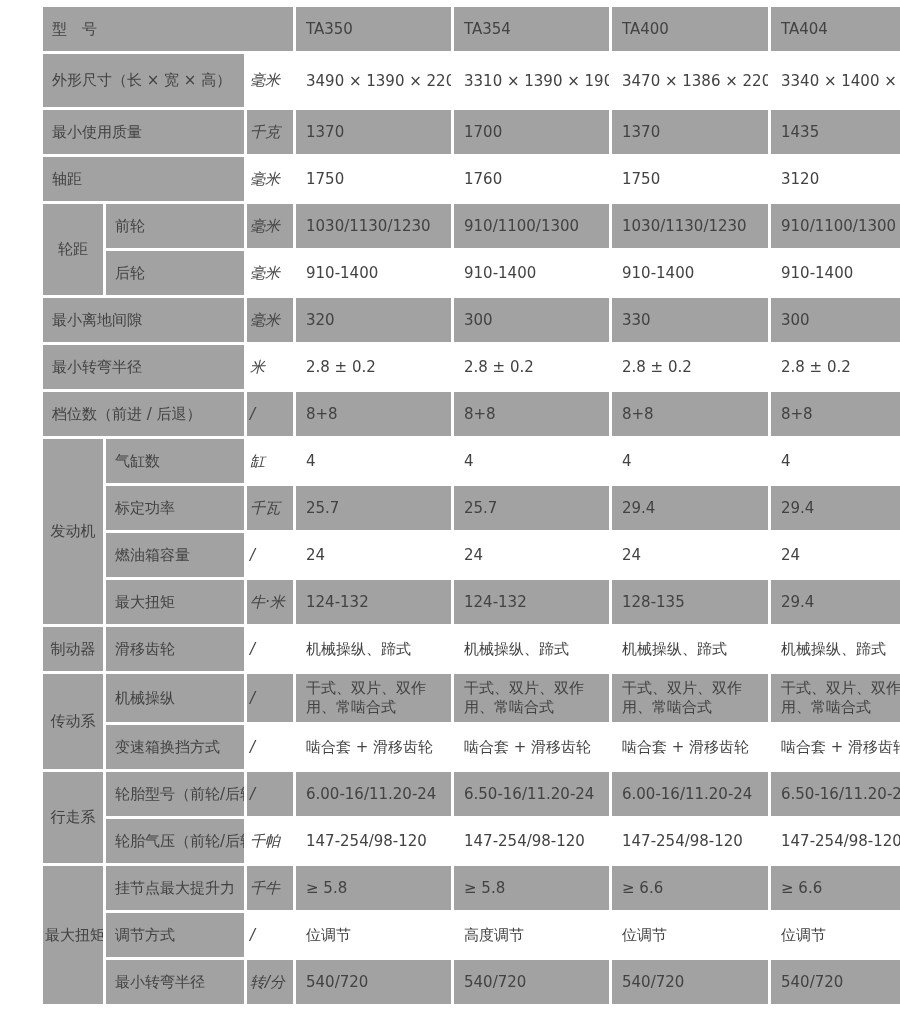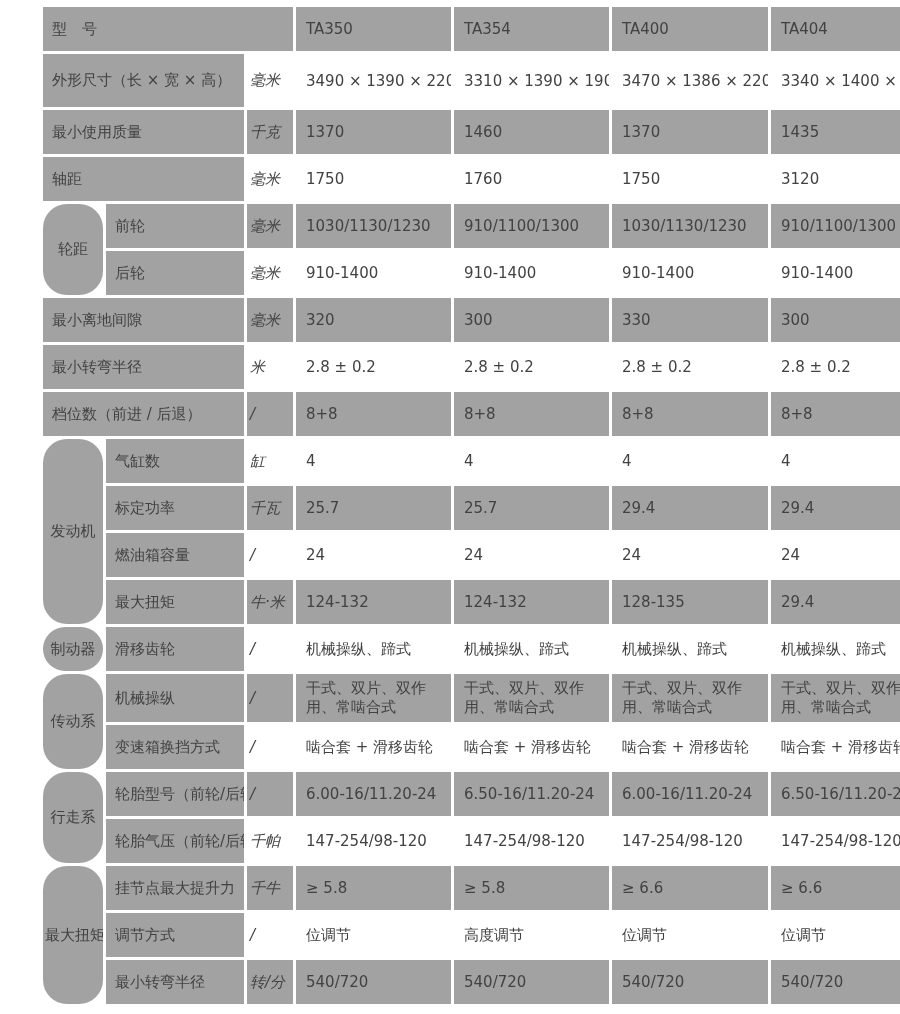--- a/index.html
+++ b/index.html
@@ -28,21 +28,21 @@
     vertical-align: middle;
     overflow: hidden;
     white-space: nowrap;
     padding: 0;
   }
   td.g { background: #a2a2a2; }
   tr { height: 44px; }
   tr.tall { height: 53px; }
   tr.mid  { height: 48px; }
   td.label { padding-left: 9px; }
-  td.group { text-align: center; padding: 0 2px; border-radius: 24px; }
+  td.group { text-align: center; padding: 0 2px; }
   td.unit  { padding-left: 3px; font-style: italic; }
   td.val   { padding-left: 10px; }
   td.wrap  { white-space: normal; line-height: 1.3; margin-top: 16px; }
 </style>
 </head>
 <body>
 
 <div class="page">
 <table class="spec">
   <colgroup>
@@ -70,21 +70,21 @@
     <td class="val">3490 × 1390 × 2200</td>
     <td class="val">3310 × 1390 × 1900</td>
     <td class="val">3470 × 1386 × 2200</td>
     <td class="val">3340 × 1400 × 2200</td>
   </tr>
 
   <tr>
     <td class="g label" colspan="2">最小使用质量</td>
     <td class="g unit">千克</td>
     <td class="g val">1370</td>
-    <td class="g val">1460</td>
+    <td class="g val">1700</td>
     <td class="g val">1370</td>
     <td class="g val">1435</td>
   </tr>
 
   <tr>
     <td class="g label" colspan="2">轴距</td>
     <td class="unit">毫米</td>
     <td class="val">1750</td>
     <td class="val">1760</td>
     <td class="val">1750</td>

